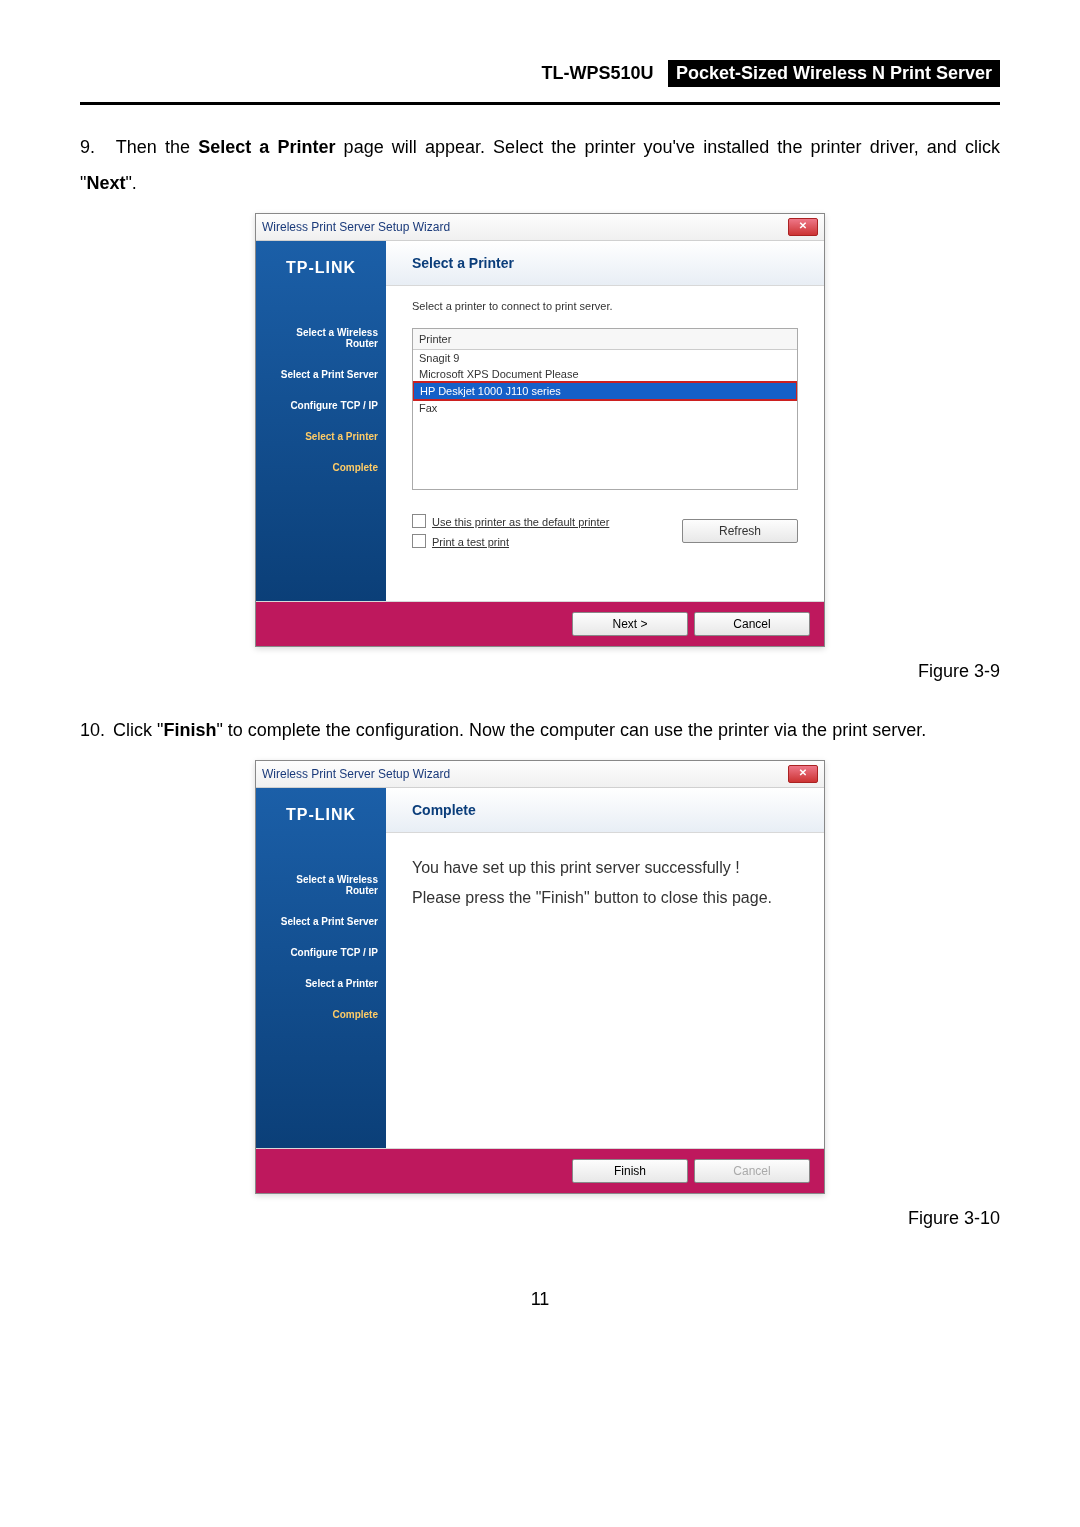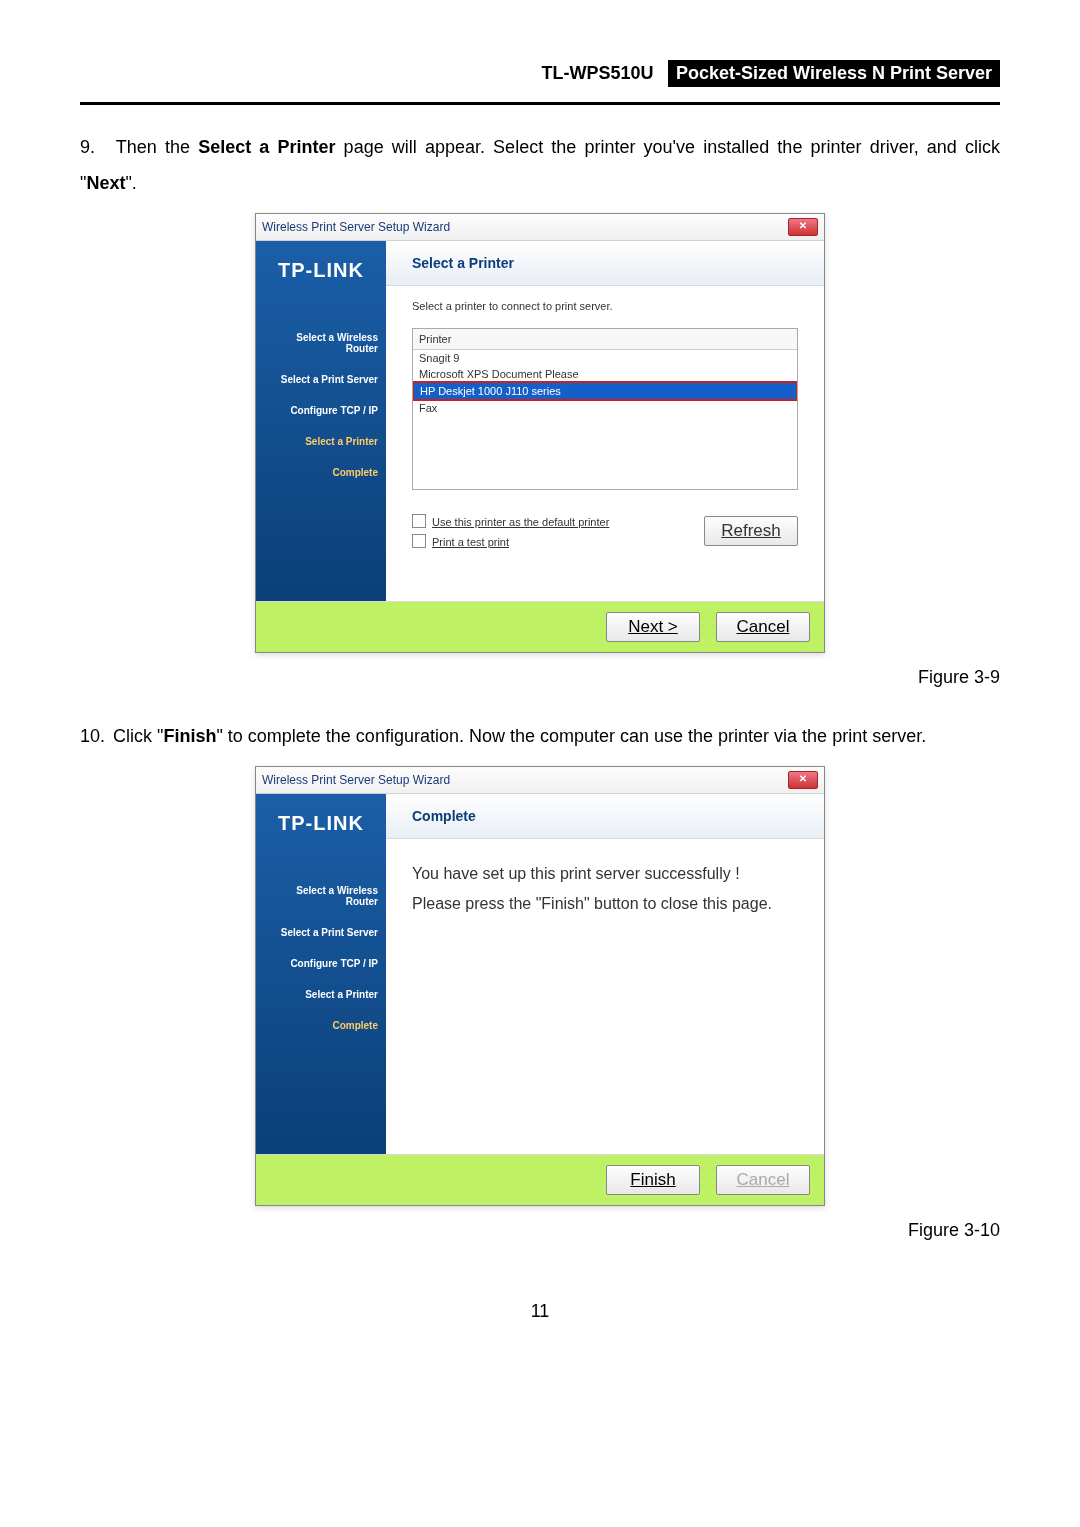--- a/index.html
+++ b/index.html
@@ -89,21 +89,21 @@
     background: linear-gradient(#1b5fa8,#0b3f78);
     color: #fff;
     padding: 18px 8px 8px 8px;
     font-size: 10px;
     text-align: right;
     box-sizing: border-box;
   }
   .sidebar-logo {
     color: #fff;
     font-weight: bold;
-    font-size: 20px;
+    font-size: 16px;
     letter-spacing: 1px;
     margin-bottom: 50px;
     text-align: center;
   }
   .sidebar-step {
     margin: 20px 0;
     font-weight: bold;
     font-size: 10px;
     text-align: right;
   }
@@ -164,35 +164,34 @@
   }
   .checkbox-box {
     width: 12px;
     height: 12px;
     border: 1px solid #888;
     background: #fff;
   }
   .btn {
     border: 1px solid #888;
     background: linear-gradient(#fdfdfd,#e8e8e8);
-    padding: 4px 16px;
-    font-size: 17px;
+    padding: 4px 27px;
+    font-size: 12px;
     border-radius: 2px;
     min-width: 60px;
     text-align: center;
-    text-decoration: underline;
   }
   .btn.disabled { color: #aaa; }
   .wizard-footer {
     border-top: 1px solid #d8d8d8;
     padding: 10px 14px;
     display: flex;
     justify-content: flex-end;
-    gap: 16px;
-    background: #bef264;
+    gap: 6px;
+    background: #be185d;
   }
   .congrats {
     font-weight: bold;
     color: #0a3d7a;
     font-size: 18px;
     margin: 10px 0 18px 0;
   }
   .complete-text {
     font-size: 16px;
     margin: 12px 0;

